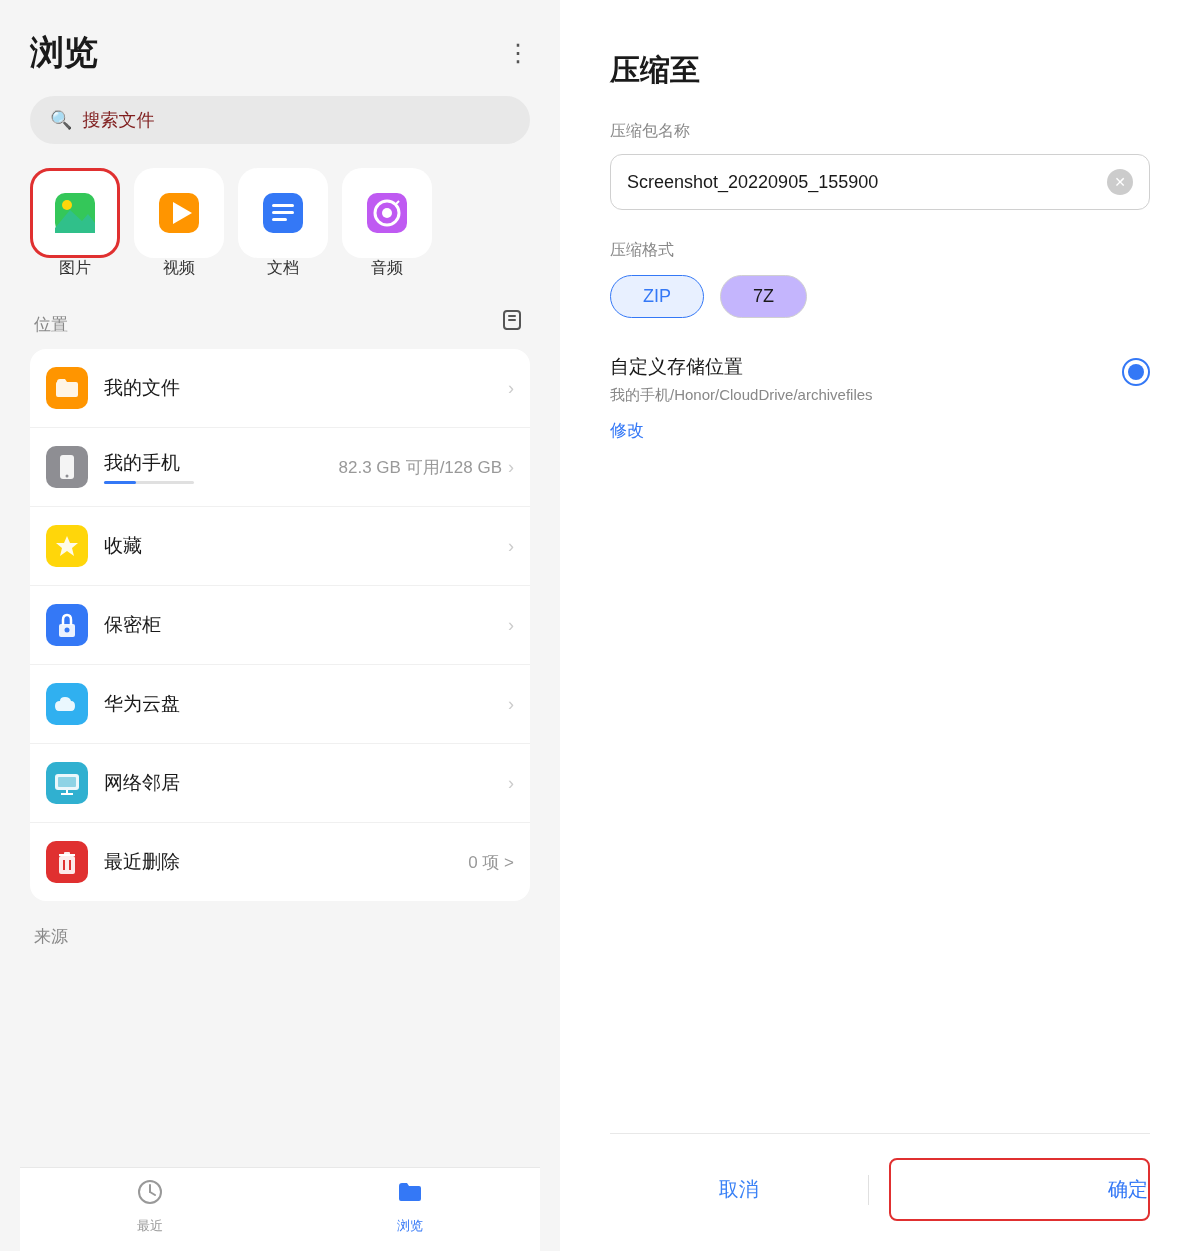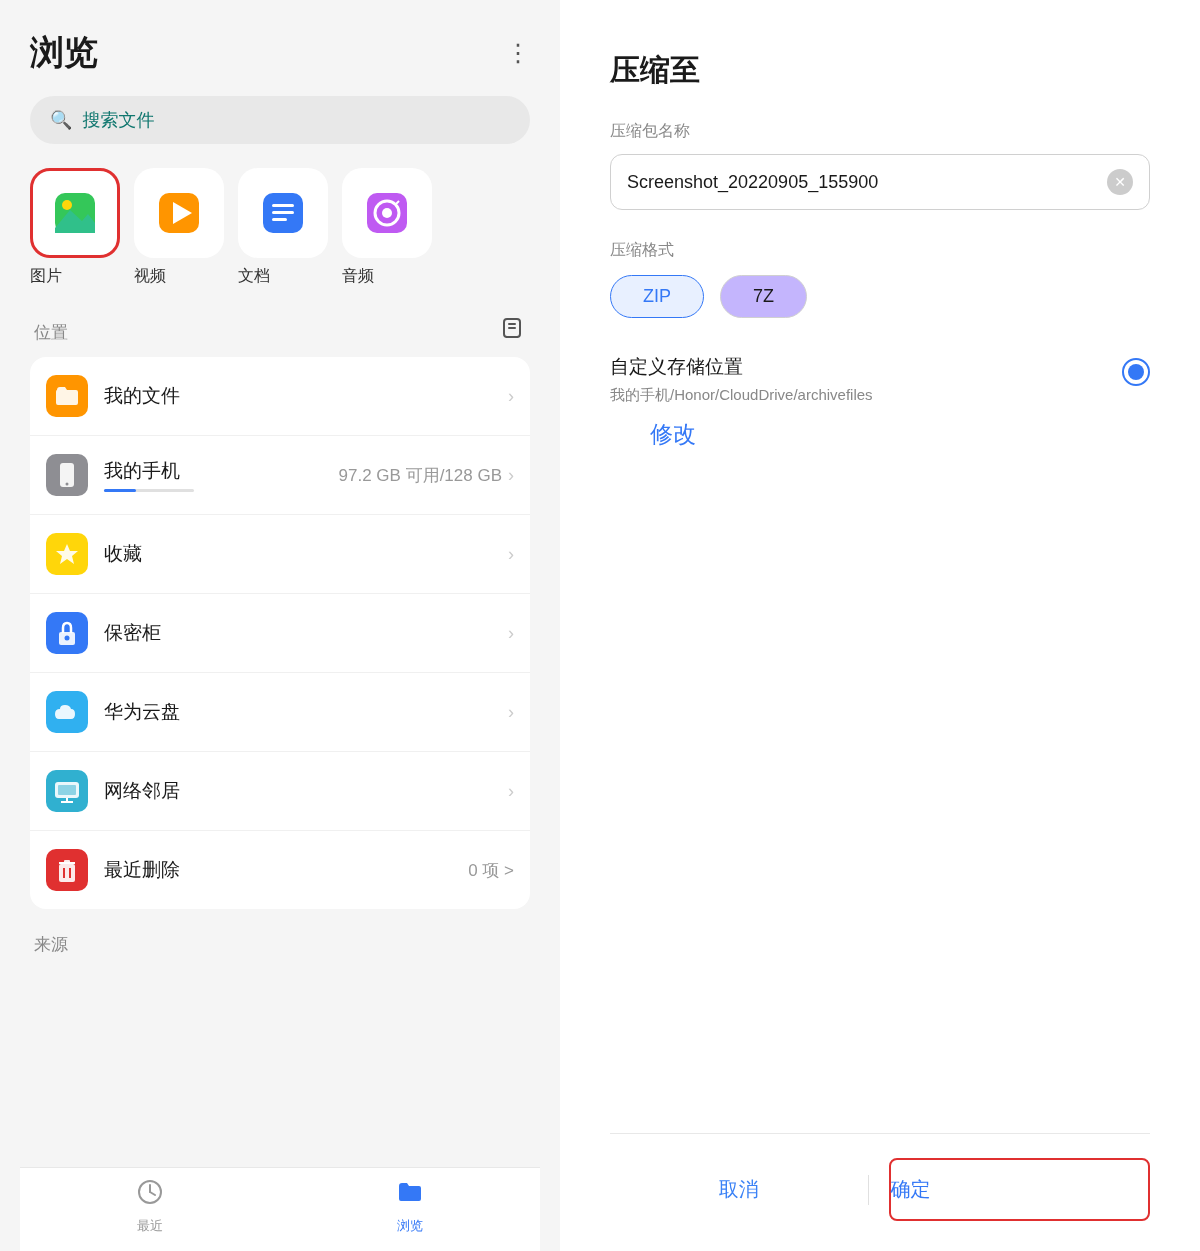--- a/index.html
+++ b/index.html
@@ -49,36 +49,36 @@
       gap: 10px;
       margin: 0 10px 24px 10px;
     }
 
     .search-icon-svg {
       color: #999;
       font-size: 18px;
     }
 
     .search-text {
-      color: #0f766e;
+      color: #7f1d1d;
       font-size: 18px;
     }
 
     
     .category-row {
       display: flex;
       gap: 14px;
       margin: 0 10px 28px 10px;
     }
 
     .category-item {
       display: flex;
       flex-direction: column;
-      align-items: flex-start;
-      gap: 8px;
+      align-items: center;
+      gap: 0;
       cursor: pointer;
     }
 
     .category-icon-box {
       width: 90px;
       height: 90px;
       border-radius: 20px;
       background: white;
       display: flex;
       align-items: center;
@@ -351,25 +351,24 @@
     }
 
     .radio-inner {
       width: 16px;
       height: 16px;
       border-radius: 50%;
       background: #3478f6;
     }
 
     .modify-link {
-      font-size: 23px;
+      font-size: 17px;
       color: #3478f6;
       cursor: pointer;
       margin-top: 4px;
-      margin-left: 40px;
     }
 
     
     .action-row {
       margin-top: auto;
       display: flex;
       border-top: 1px solid #e8e8e8;
       padding: 24px 0 30px 0;
       align-items: center;
     }
@@ -384,21 +383,21 @@
     }
 
     .divider-v {
       width: 1px;
       height: 30px;
       background: #e0e0e0;
     }
 
     .confirm-btn {
       flex: 1;
-      text-align: left;
+      text-align: right;
       font-size: 20px;
       color: #3478f6;
       cursor: pointer;
       padding: 16px 0;
       border: 2px solid #e03030;
       border-radius: 8px;
       margin-left: 20px;
       color: #3478f6;
     }
   </style>
@@ -500,21 +499,21 @@
           <circle cx="11" cy="22" r="1.5" fill="#8e8e93"></circle>
         </svg>
       </div>
       <div class="list-item-content">
         <span class="list-item-name">我的手机</span>
         <div class="storage-bar-wrap">
           <div class="storage-bar-fill"></div>
         </div>
       </div>
       <div class="list-item-right">
-        <span>97.2 GB 可用/128 GB</span>
+        <span>82.3 GB 可用/128 GB</span>
         <span class="list-chevron">›</span>
       </div>
     </div>
 
     <div class="list-item">
       <div class="list-icon icon-yellow">
         <svg width="26" height="26" viewBox="0 0 26 26">
           <polygon points="13,3 16,10 24,10 18,15 20,23 13,18 6,23 8,15 2,10 10,10" fill="white" opacity="0.9"></polygon>
         </svg>
       </div>

